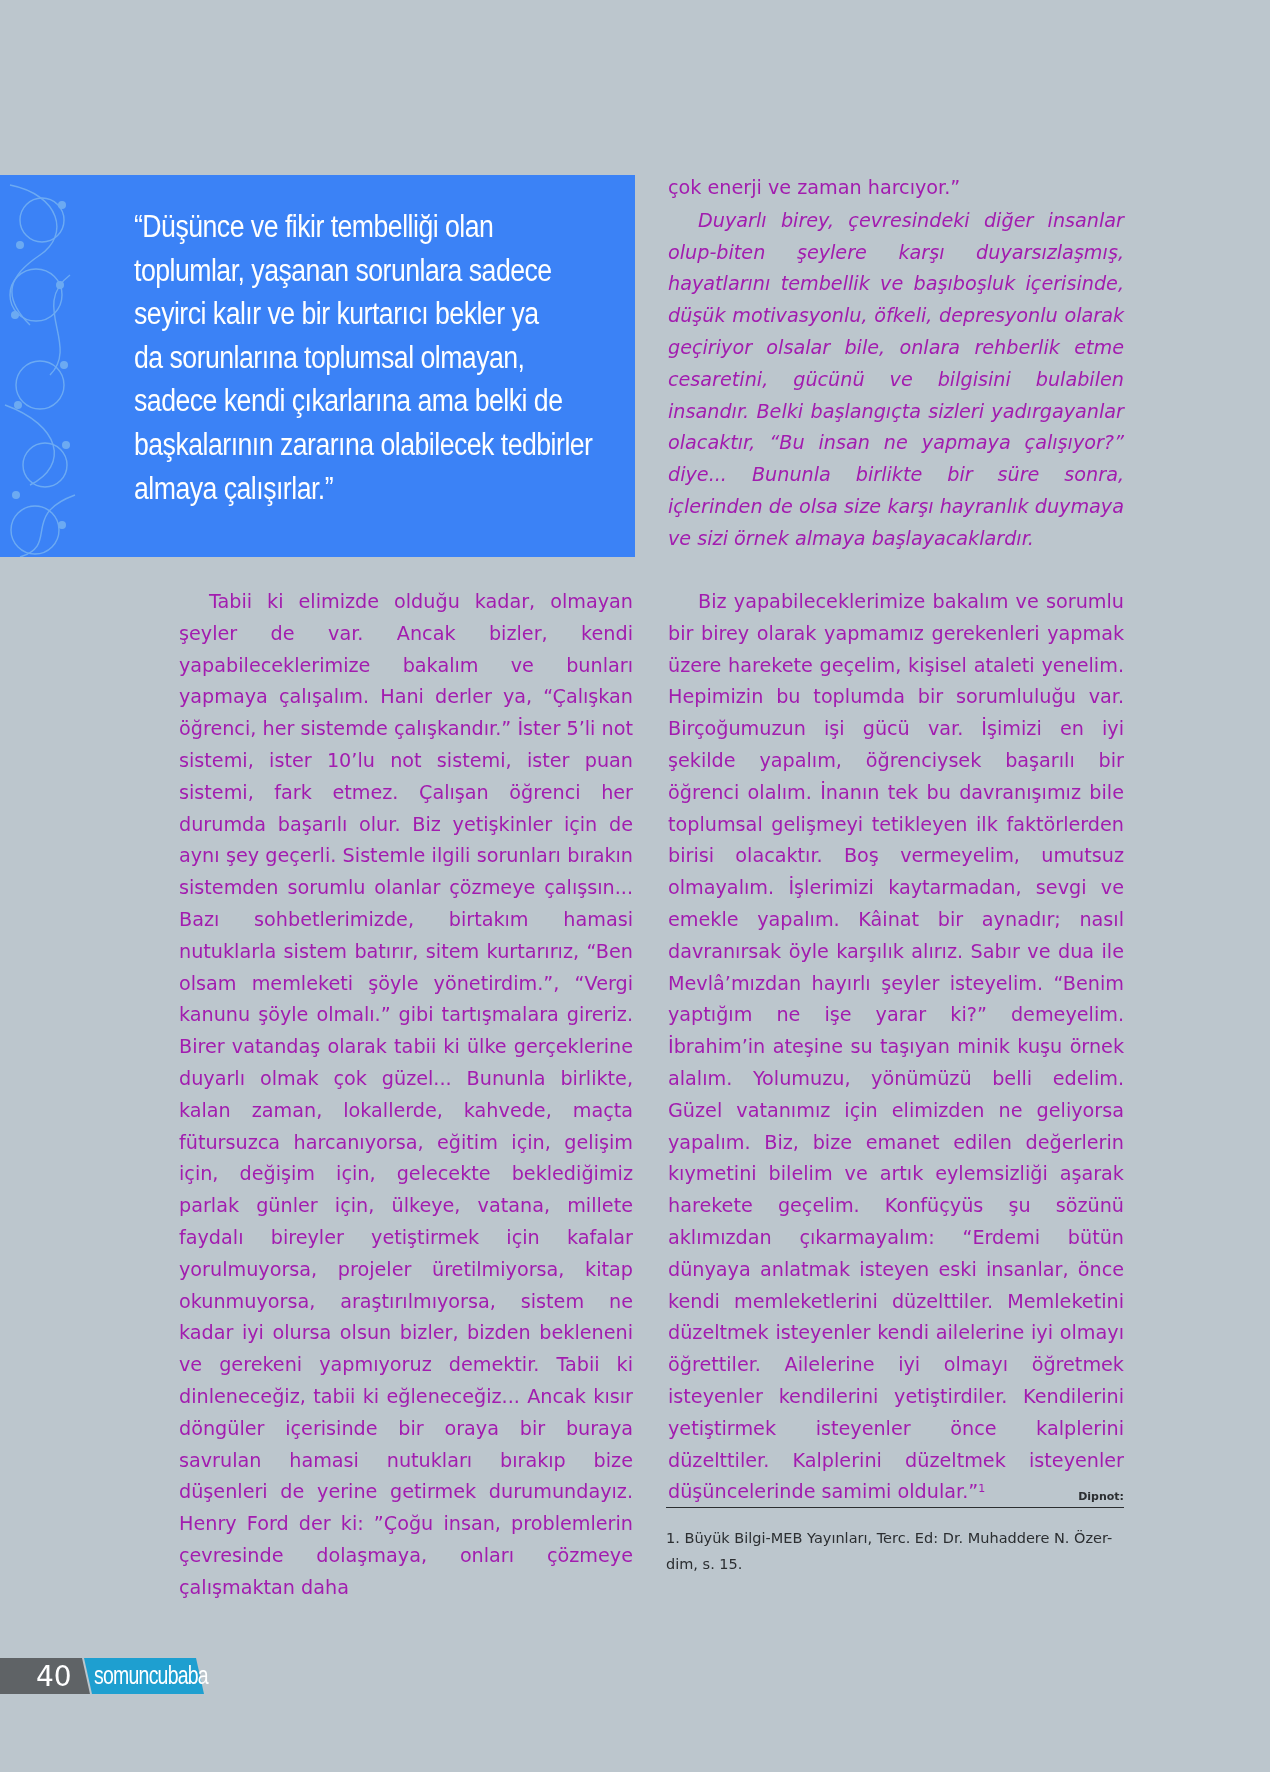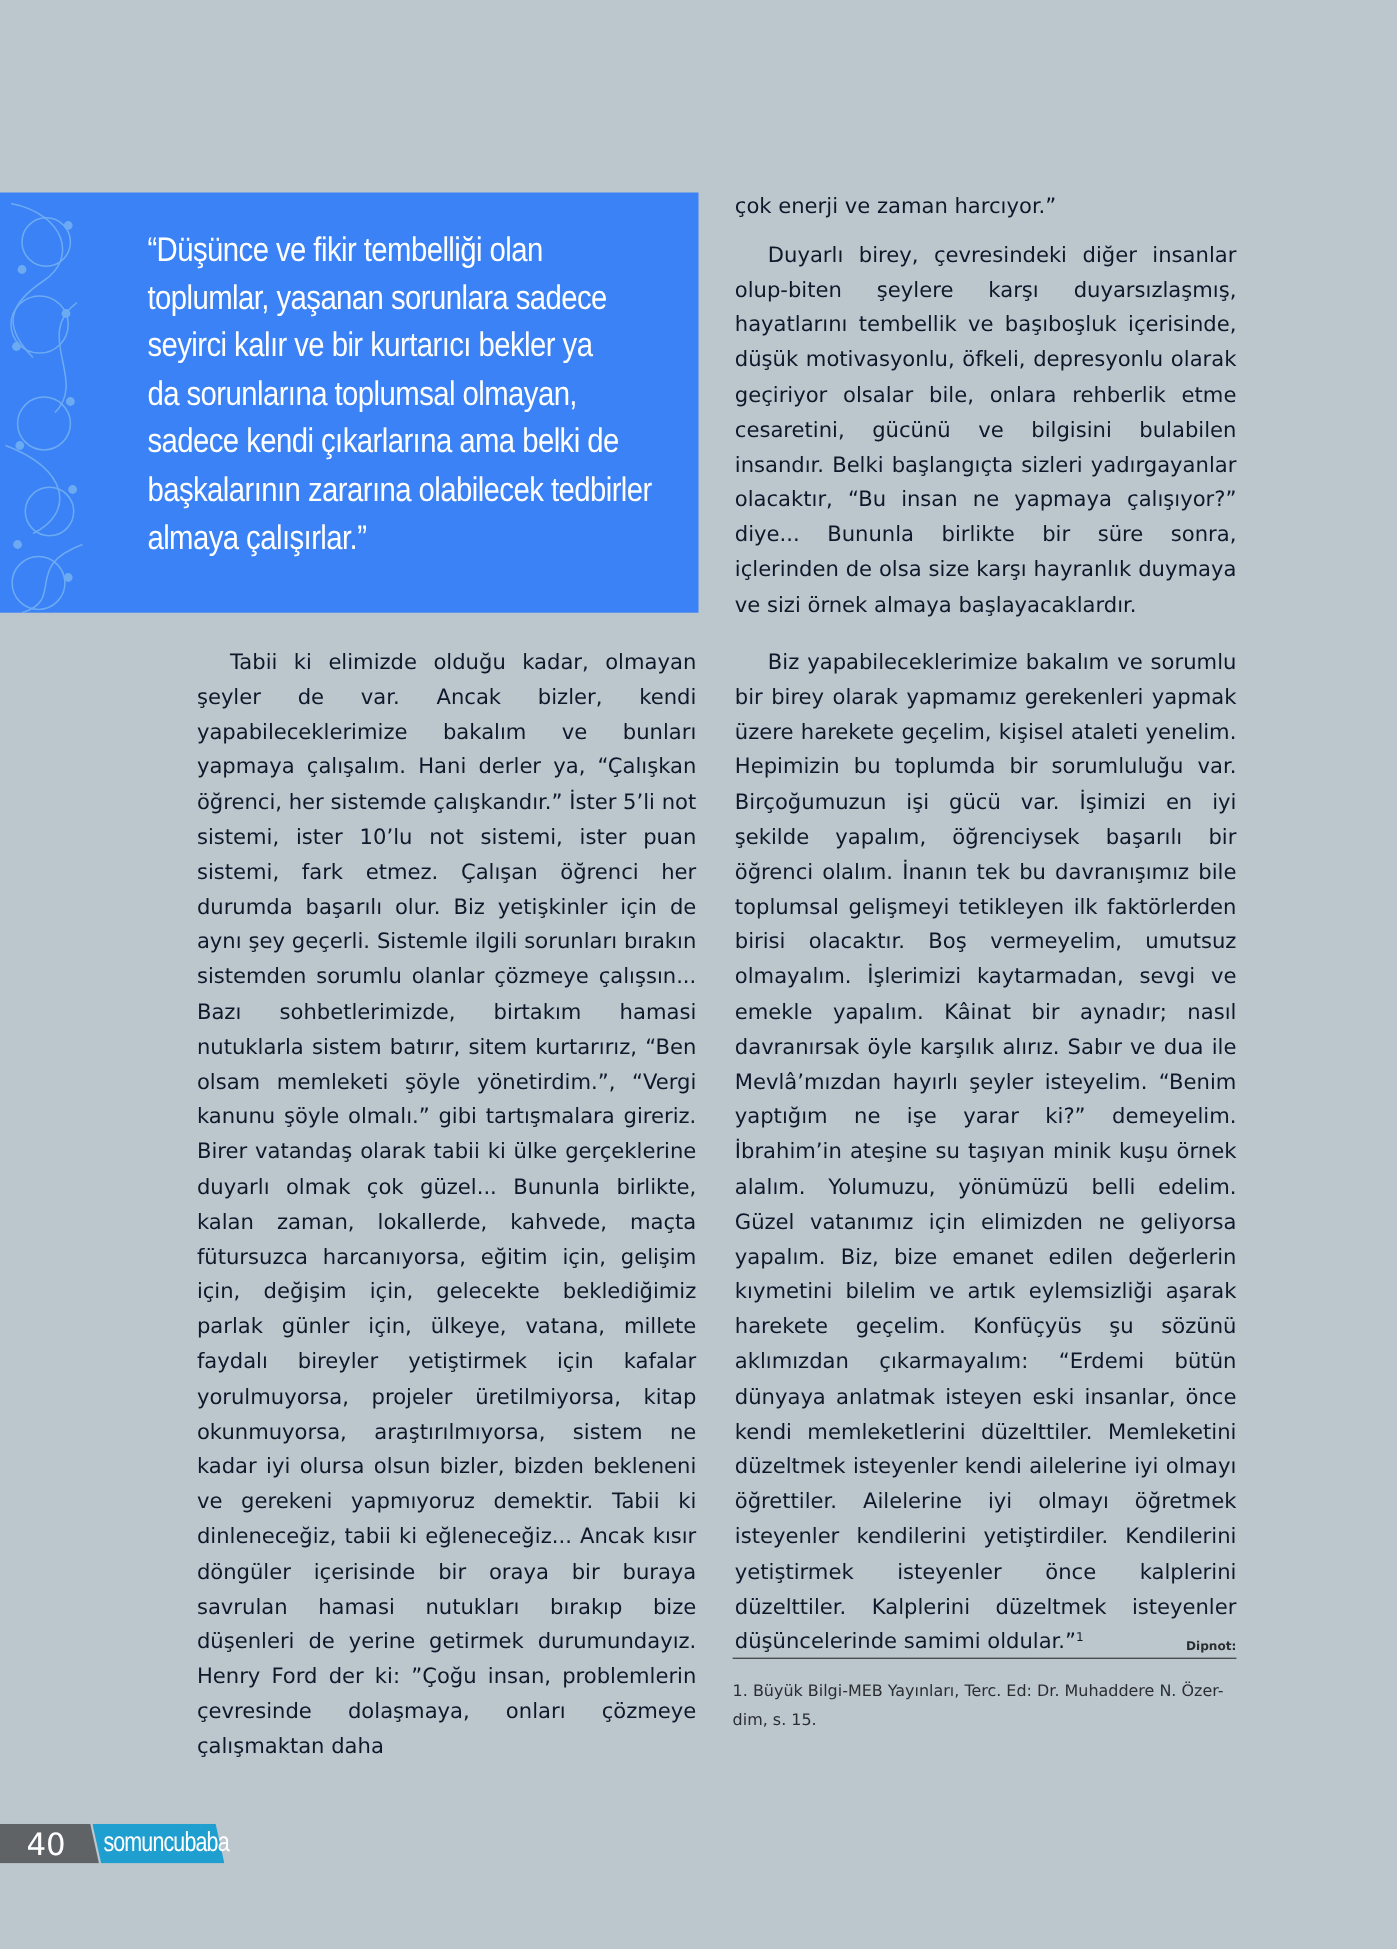--- a/index.html
+++ b/index.html
@@ -47,31 +47,32 @@
       transform-origin: left top;
       width: 560px;
       font-weight: normal;
     }
     .col {
       position: absolute;
       font-size: 19.2px;
       line-height: 31.8px;
       text-align: justify;
       font-weight: normal;
-      color: #0f172a;
+      color: #a21caf;
     }
     .col p {
       margin: 0;
       text-indent: 30px;
     }
     .col p.noindent {
       text-indent: 0;
     }
     .col p + p {
-      margin-top: 12px;
+      margin-top: 1px;
+      font-style: italic;
     }
     .col-left {
       left: 179px;
       top: 586px;
       width: 454px;
     }
     .col-right {
       left: 668px;
       top: 172px;
       width: 456px;
@@ -118,21 +119,21 @@
       position: absolute;
       left: 0;
       top: 0;
       width: 90px;
       height: 36px;
       background: #5f6366;
       clip-path: polygon(0 0, 82px 0, 90px 36px, 0 36px);
     }
     .page-num {
       position: absolute;
-      left: 24px;
+      left: 36px;
       top: 2px;
       font-size: 28px;
       color: #ffffff;
       font-family: "DejaVu Sans", sans-serif;
       font-weight: normal;
     }
     .brand-bg {
       position: absolute;
       left: 84px;
       top: 0;

